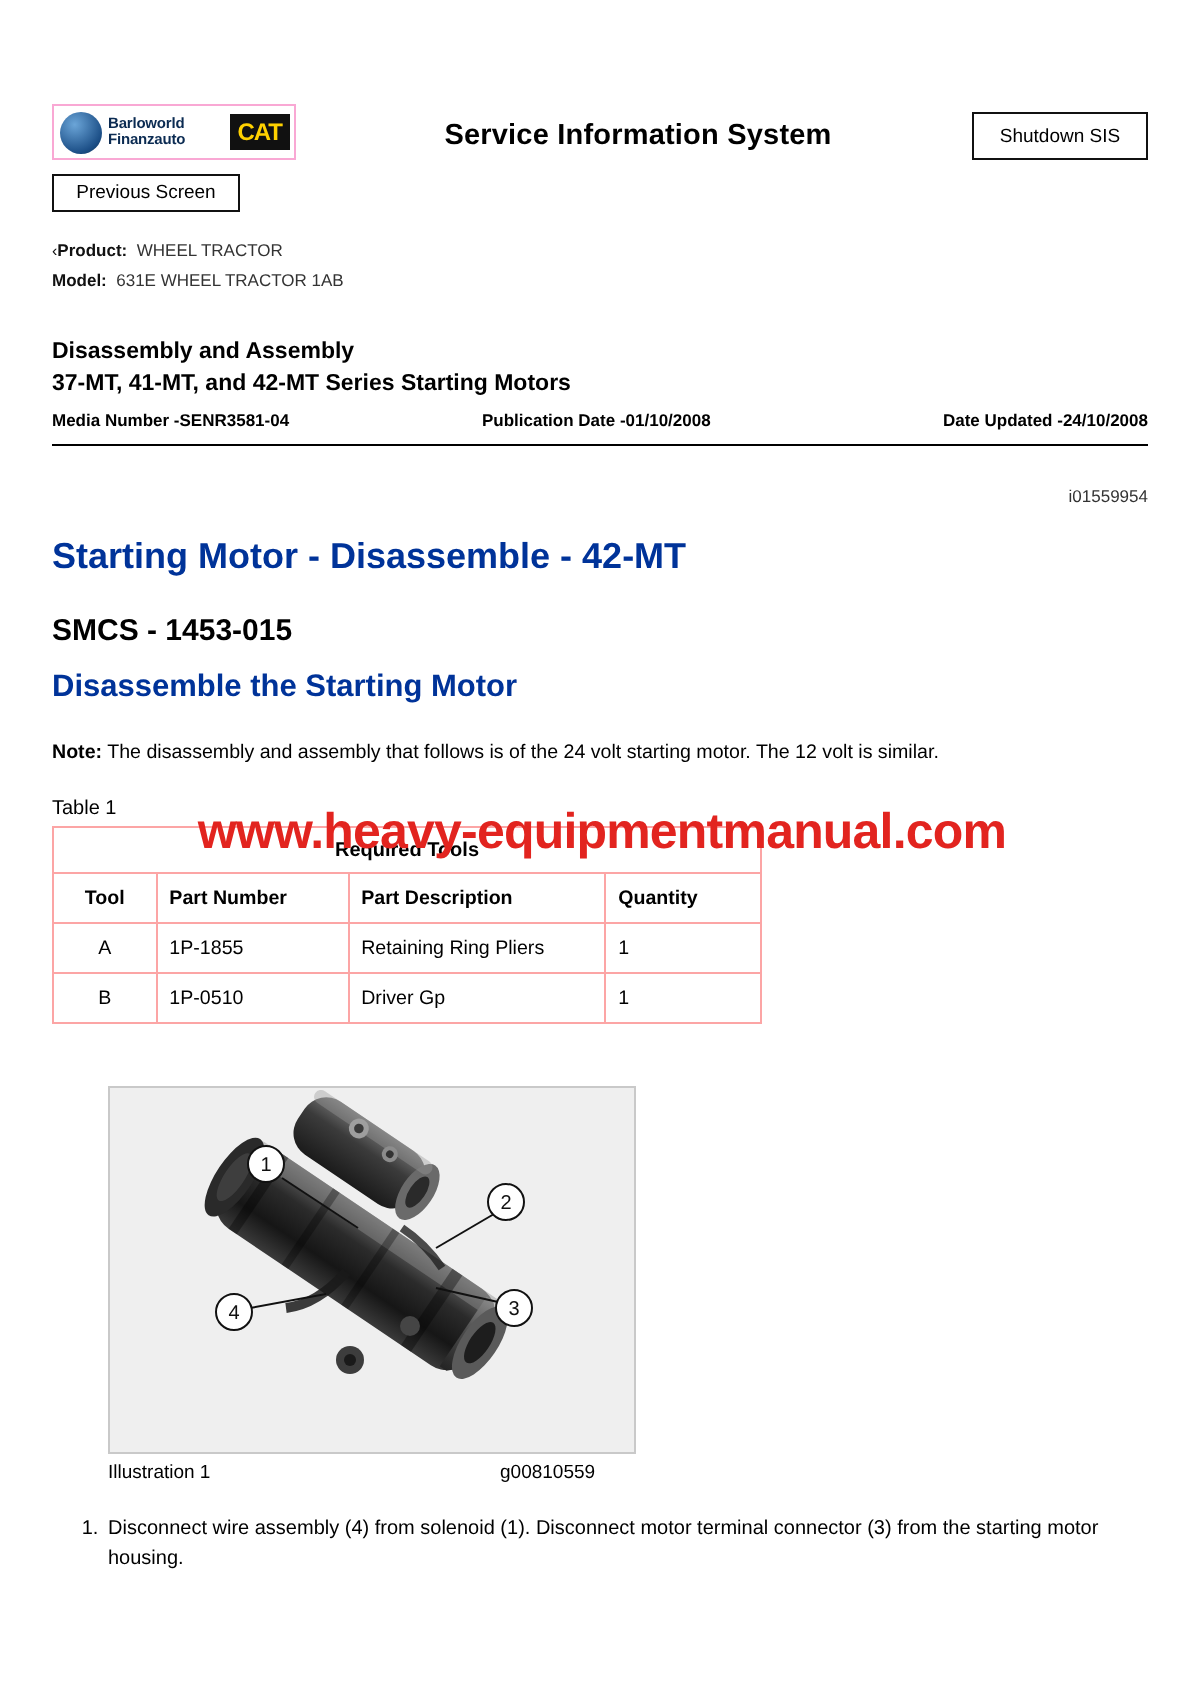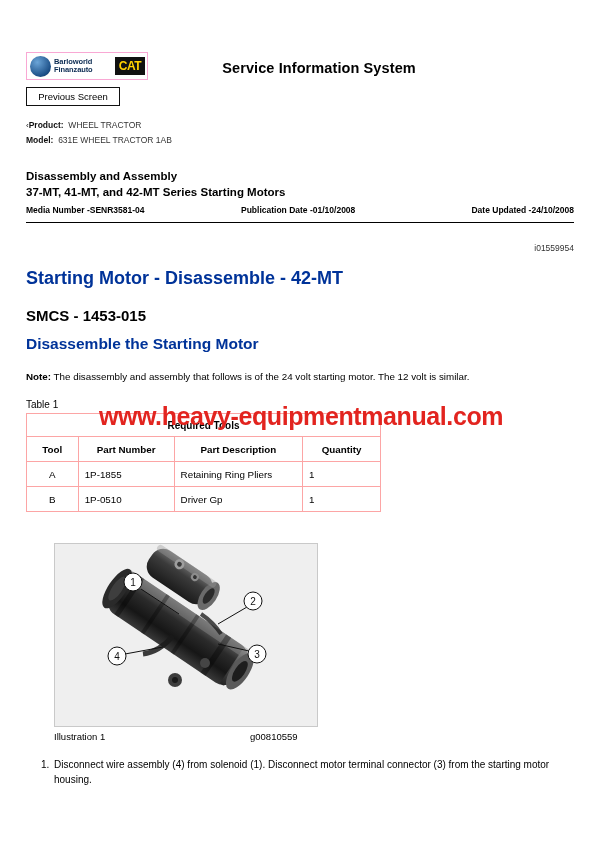--- a/index.html
+++ b/index.html
@@ -223,21 +223,20 @@
   }
   table.t1 td, table.t1 th {
     border: 1px solid #fca5a5;
     padding: 4px 6px;
     text-align: left;
     font-weight: normal;
     height: 16px;
   }
   table.t1 .hdr td {
     font-weight: bold;
-    text-align: center;
   }
   table.t1 .title-row td {
     text-align: center;
     font-weight: bold;
     font-size: 10px;
     padding: 3px 0;
   }
   .col-tool { width: 44px; text-align: center !important; }
   .col-part { width: 96px; }
   .col-desc { width: 133px; }
@@ -304,20 +303,21 @@
       <div class="logo-globe"></div>
       <div class="logo-text">
         <span class="l1">Barloworld</span>
         <span class="l2">Finanzauto</span>
       </div>
       <div class="cat-badge">CAT</div>
     </div>
 
     <div class="sis-title">Service Information System</div>
 
+    <div class="shutdown-btn">Shutdown SIS</div>
     <div class="prev-btn">Previous Screen</div>
   </div>
 
   <div class="meta">
     <div class="row">
       <span class="chev">‹</span><span class="lbl">Product:</span>&nbsp;&nbsp;<span class="val">WHEEL TRACTOR</span>
     </div>
     <div class="row">
       <span class="lbl">Model:</span>&nbsp;&nbsp;<span class="val">631E WHEEL TRACTOR 1AB</span>
     </div>

